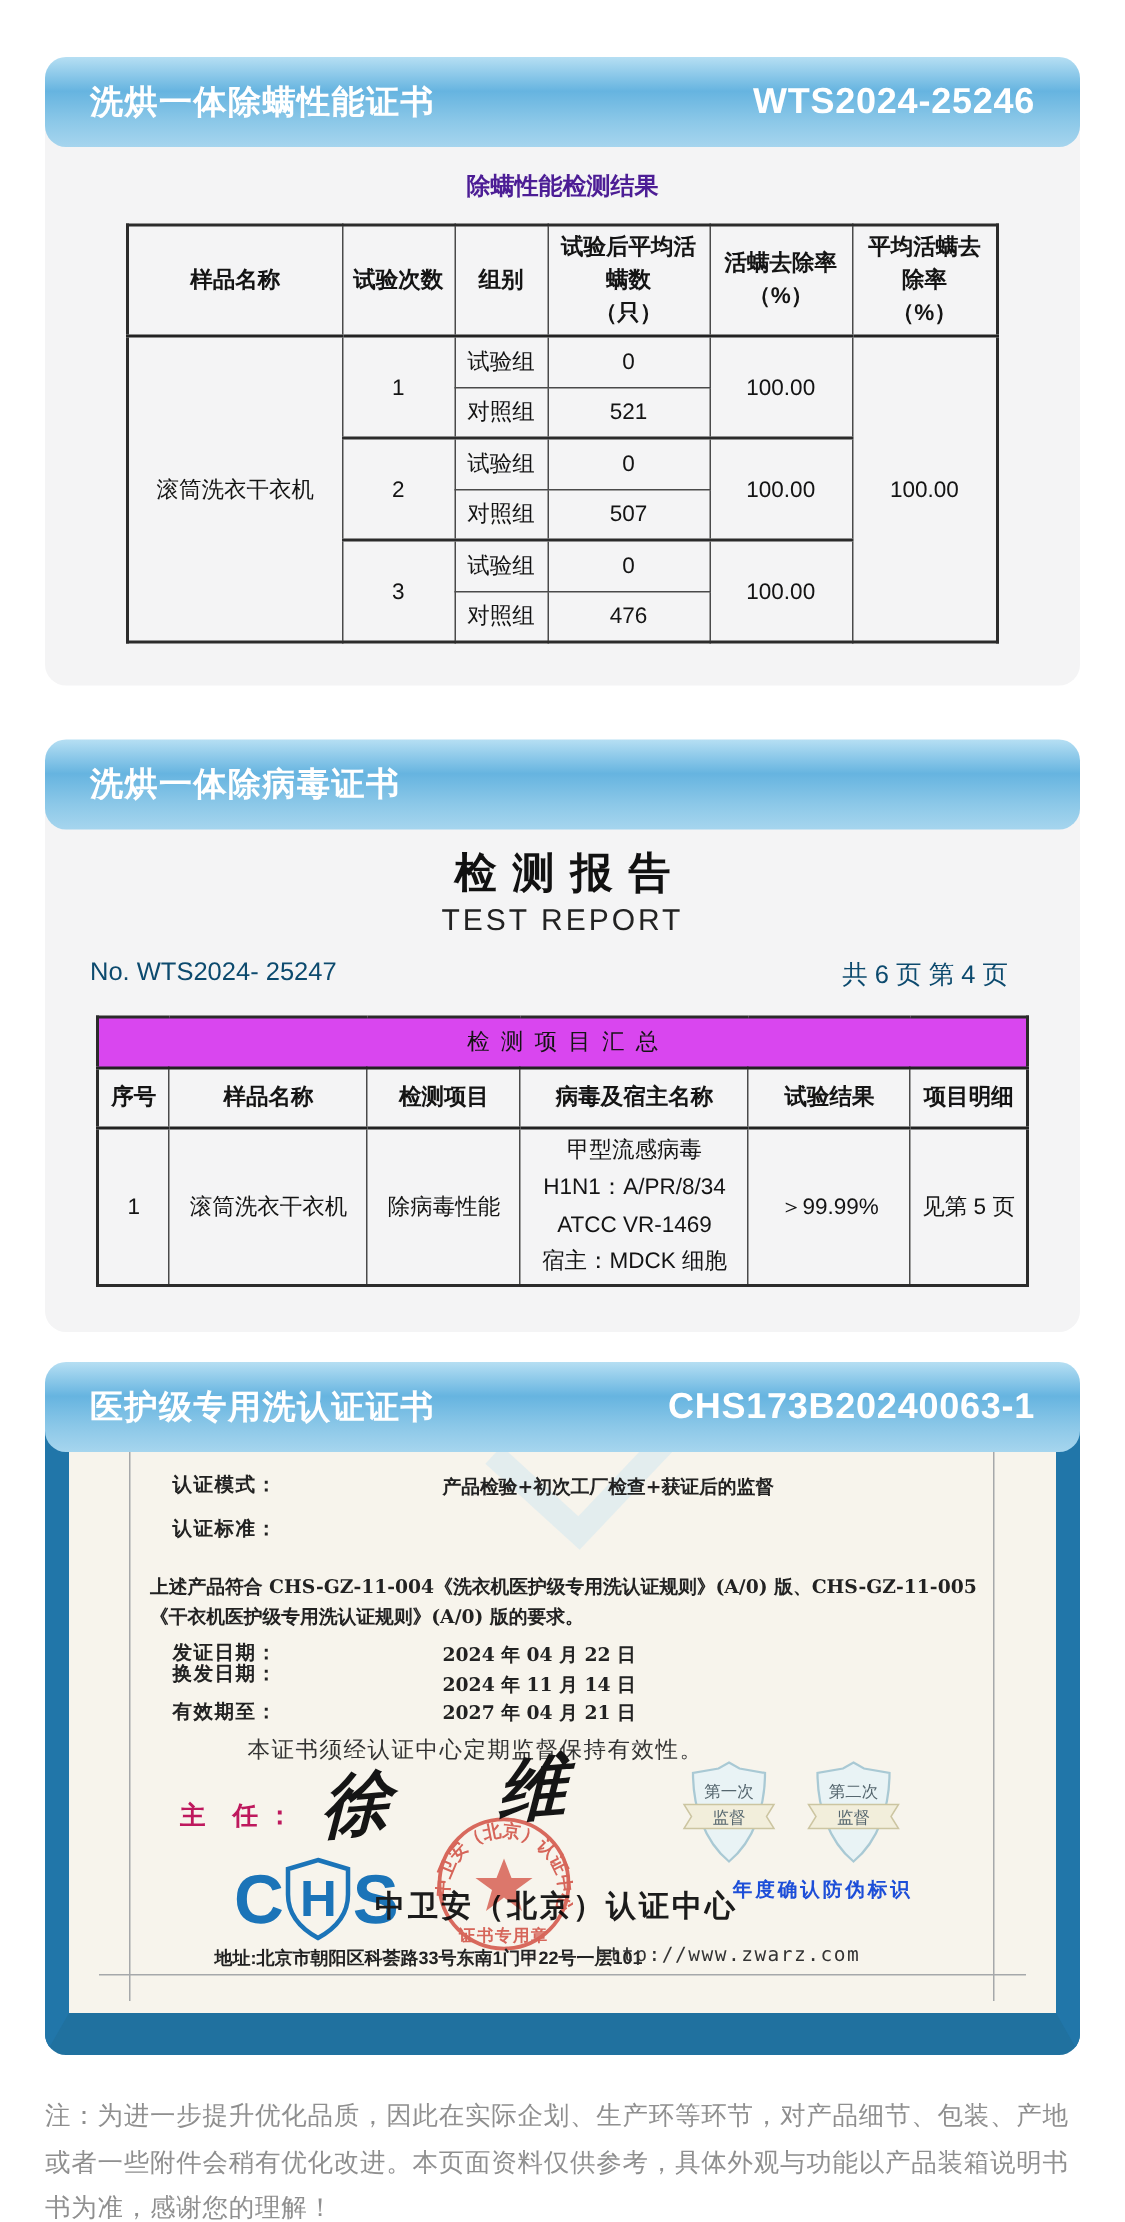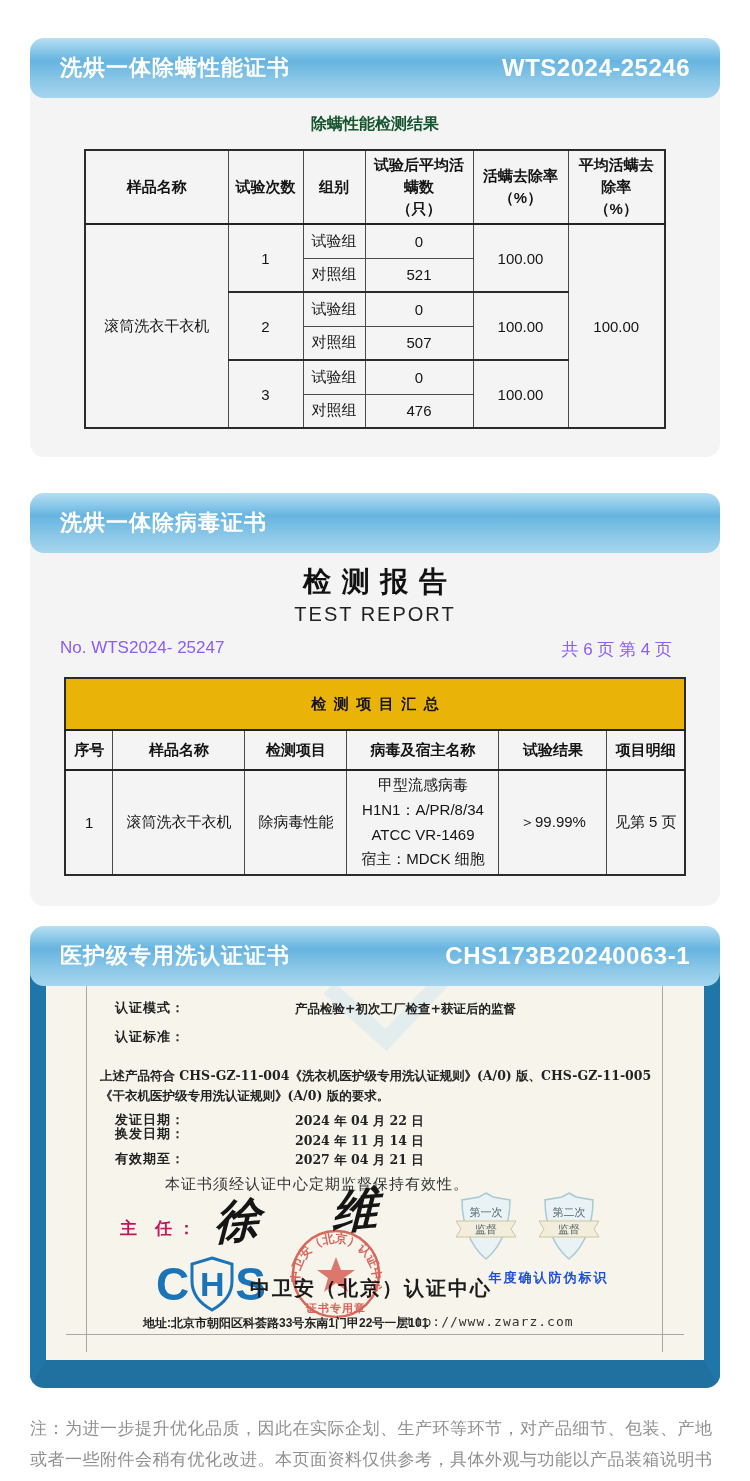--- a/index.html
+++ b/index.html
@@ -19,39 +19,39 @@
   }
   .card-title { font-size:22px; font-weight:bold; letter-spacing:1px; }
   .card-number { font-size:24px; font-weight:600; letter-spacing:0.5px; }
   .card-body {
     position:relative; z-index:1; margin-top:-14px; padding-top:14px;
     background:#f4f4f5; border-radius:0 0 14px 14px;
   }
 
   
   .body-mite { padding:30px 0 28px 0; }
-  .tbl-title { text-align:center; font-size:16px; font-weight:bold; color:#14532d; margin-bottom:14px; }
+  .tbl-title { text-align:center; font-size:16px; font-weight:bold; color:#4c1d95; margin-bottom:14px; }
   table.rpt { border-collapse:collapse; margin:0 auto; background:transparent; table-layout:fixed; }
   table.rpt td, table.rpt th {
     border:1px solid #4a4a4a; text-align:center; vertical-align:middle;
     font-size:15px; color:#141414; padding:2px 4px;
   }
   table.rpt { border:2px solid #2b2b2b; }
   table.rpt thead th { font-weight:bold; border-bottom:2.5px solid #222; white-space:pre-line; line-height:1.45; }
   .t1 thead tr { height:74px; }
   .t1 tbody tr { height:34px; }
   .t1 tr.grp-start td { border-top:2px solid #2b2b2b; }
 
   
   .body-virus { padding:24px 0 30px 0; }
   .report-title { text-align:center; font-family:"Liberation Serif", serif; font-weight:bold; font-size:28px; letter-spacing:0.38em; text-indent:0.38em; color:#111; }
   .report-sub { text-align:center; font-size:20px; letter-spacing:2px; color:#222; margin-top:2px; font-weight:500; }
-  .report-meta { display:flex; justify-content:space-between; padding:0 48px 0 30px; margin-top:12px; font-size:17px; color:#8b5cf6; }
+  .report-meta { display:flex; justify-content:space-between; padding:0 48px 0 30px; margin-top:12px; font-size:17px; color:#0c4a6e; }
   .t2 { margin-top:16px !important; }
-  .t2 .t2-title { background:#eab308; font-weight:bold; letter-spacing:0.5em; text-indent:0.5em; height:52px; font-size:15px; }
+  .t2 .t2-title { background:#d946ef; font-weight:normal; letter-spacing:0.5em; text-indent:0.5em; height:34px; font-size:15px; }
   .t2 thead tr.hdr { height:40px; }
   .t2 tbody tr { height:100px; }
   .pre { white-space:pre-line; line-height:1.65; }
 
   
   .cert {
     position:relative; z-index:1; margin-top:-14px; height:416px;
     background:#f7f4ec;
     border-left:16px solid #2176a9; border-right:16px solid #2176a9; border-bottom:28px solid #20719f;
     border-radius:0 0 14px 14px;

